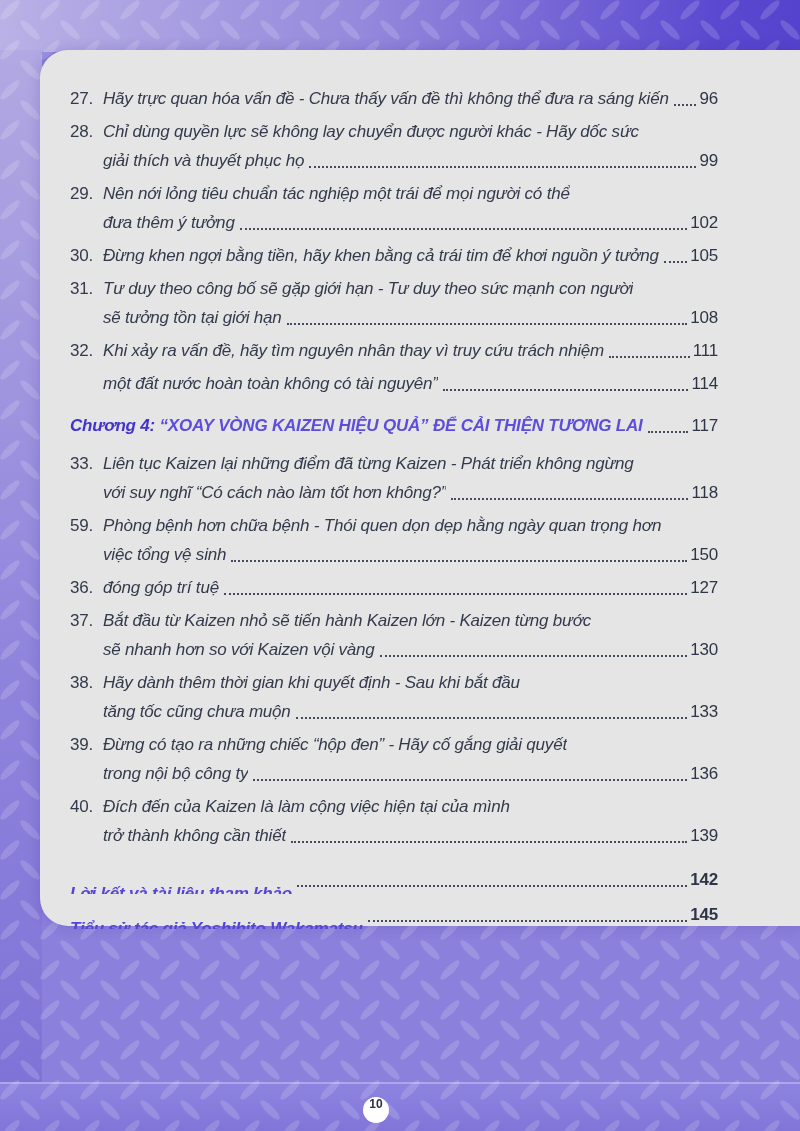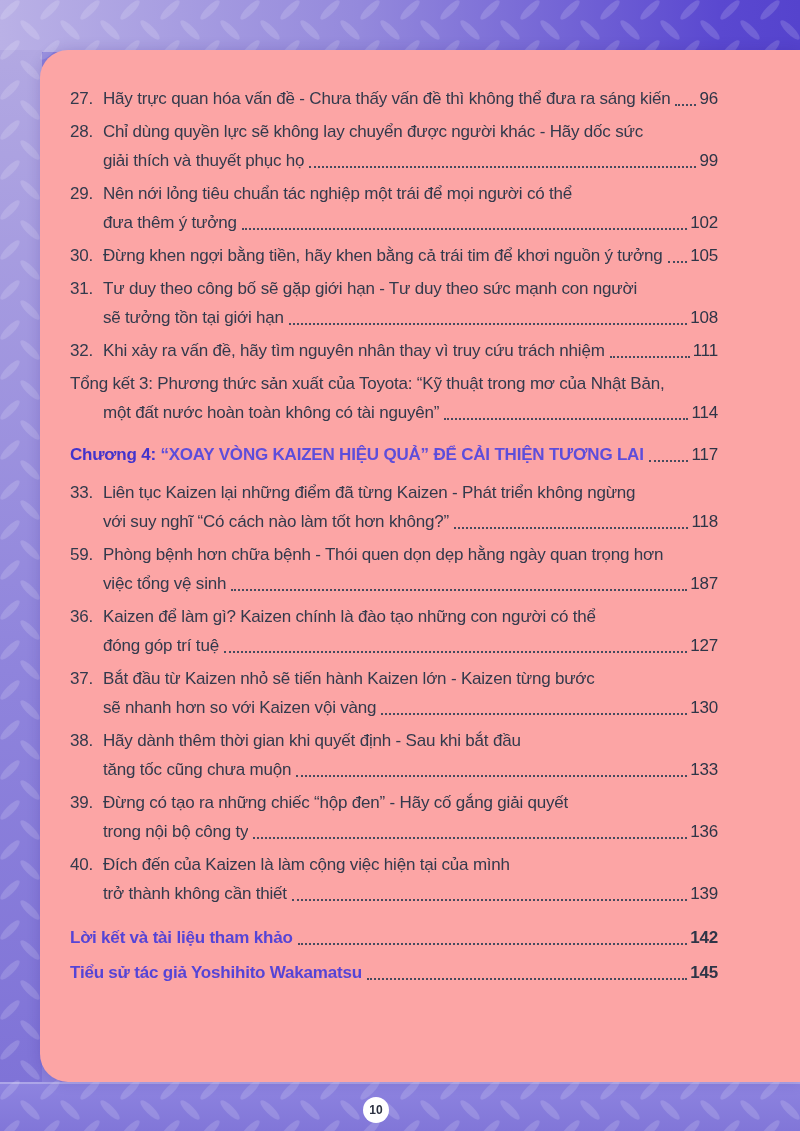--- a/index.html
+++ b/index.html
@@ -3,50 +3,50 @@
 <meta charset="utf-8">
 <style>
   html,body{margin:0;padding:0;}
   body{
     width:800px;height:1131px;position:relative;overflow:hidden;
     font-family:"Liberation Sans","DejaVu Sans",sans-serif;
     background:#8b80dc;
   }
   #bg{position:absolute;left:0;top:0;z-index:0;display:block;}
   #sheet{
-    position:absolute;left:40px;top:50px;width:760px;height:1032px;
-    background:#fca5a5;border-radius:28px 0 0 28px;z-index:1;
+    position:absolute;left:40px;top:50px;width:760px;height:876px;
+    background:#e5e5e5;border-radius:28px 0 0 28px;z-index:1;
     box-shadow:0 0 14px rgba(40,20,120,0.18);
   }
   #toc{
     position:absolute;left:0;top:0;right:0;
     padding:34px 82px 0 30px;
     color:#333a4c;font-size:17px;letter-spacing:-0.2px;
   }
   .row{position:relative;padding-left:33px;margin:0 0 4px 0;}
   .num{position:absolute;left:0;top:0;height:29px;line-height:29px;}
   .line{display:flex;height:29px;line-height:29px;white-space:nowrap;}
   .line.flush{margin-left:-33px;}
-  .txt{flex:0 1 auto;overflow:hidden;}
+  .txt{flex:0 1 auto;overflow:hidden;font-style:italic;}
   .leader{
     flex:1 1 auto;min-width:6px;align-self:flex-end;
     border-bottom:2px dotted #454b5e;margin:0 3px 7px 5px;
   }
   .pg{flex:0 0 auto;color:#2e3547;text-align:right;}
   .t-chapter{margin-top:13px;margin-bottom:9px;}
   .t-chapter .pfx{color:#4233cc;font-weight:700;}
   .t-chapter .ctitle{color:#5d4ddb;font-weight:600;}
   .t-footer{font-weight:700;}
-  .t-footer .txt{color:#5544d6;}
+  .t-footer .txt{color:#5544d6;margin-top:14px;}
   .t-footer.first{margin-top:15px;}
   .t-footer.second{margin-top:6px;}
   #page-badge{
     position:absolute;left:363px;top:1097px;width:26px;height:26px;z-index:2;
     background:#ffffff;border-radius:50%;
-    display:flex;align-items:center;justify-content:center;
+    display:flex;justify-content:center;
     font-size:12px;font-weight:700;color:#2b3140;
   }
 </style>
 </head>
 <body>
 
 <svg id="bg" width="800" height="1131" viewBox="0 0 800 1131">
   <defs>
     <linearGradient id="gtop" x1="0" y1="0" x2="1" y2="0">
       <stop offset="0" stop-color="#bab1e6"></stop>
@@ -142,23 +142,20 @@
           <div class="line">
     <span class="txt">Khi xảy ra vấn đề, hãy tìm nguyên nhân thay vì truy cứu trách nhiệm</span>
   <span class="leader"></span>
             <span class="pg">111</span>
           </div>
         </div>
   </div>
       <div class="row t-summary">
 
     <div class="lines">
-          <div class="line flush">
-    <span class="txt">Tổng kết 3: Phương thức sản xuất của Toyota: “Kỹ thuật trong mơ của Nhật Bản,</span>
-  </div>
           <div class="line x">
     <span class="txt">một đất nước hoàn toàn không có tài nguyên”</span>
   <span class="leader"></span>
             <span class="pg">114</span>
           </div>
         </div>
   </div>
       <div class="row t-chapter">
 
     <div class="lines">
@@ -184,30 +181,27 @@
   </div>
       <div class="row t-item">
     <span class="num">59.</span>
     <div class="lines">
           <div class="line">
     <span class="txt">Phòng bệnh hơn chữa bệnh - Thói quen dọn dẹp hằng ngày quan trọng hơn</span>
   </div>
           <div class="line">
     <span class="txt">việc tổng vệ sinh</span>
   <span class="leader"></span>
-            <span class="pg">187</span>
+            <span class="pg">150</span>
           </div>
         </div>
   </div>
       <div class="row t-item">
     <span class="num">36.</span>
     <div class="lines">
-          <div class="line">
-    <span class="txt">Kaizen để làm gì? Kaizen chính là đào tạo những con người có thể</span>
-  </div>
           <div class="line">
     <span class="txt">đóng góp trí tuệ</span>
   <span class="leader"></span>
             <span class="pg">127</span>
           </div>
         </div>
   </div>
       <div class="row t-item">
     <span class="num">37.</span>
     <div class="lines">

